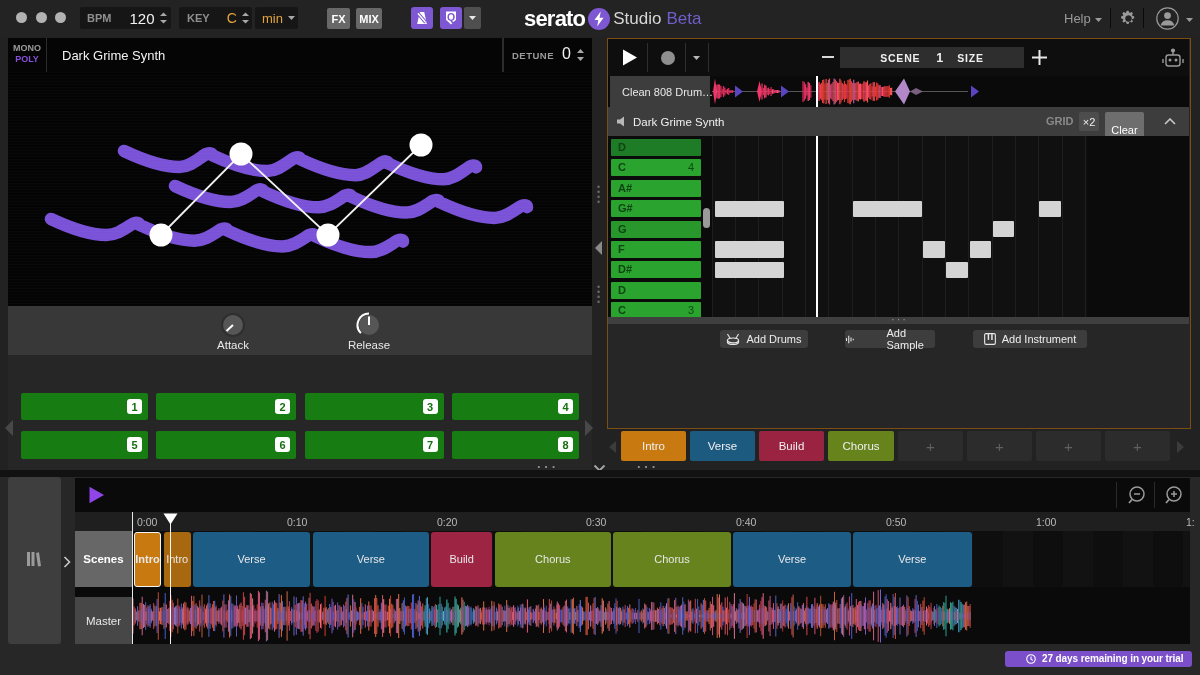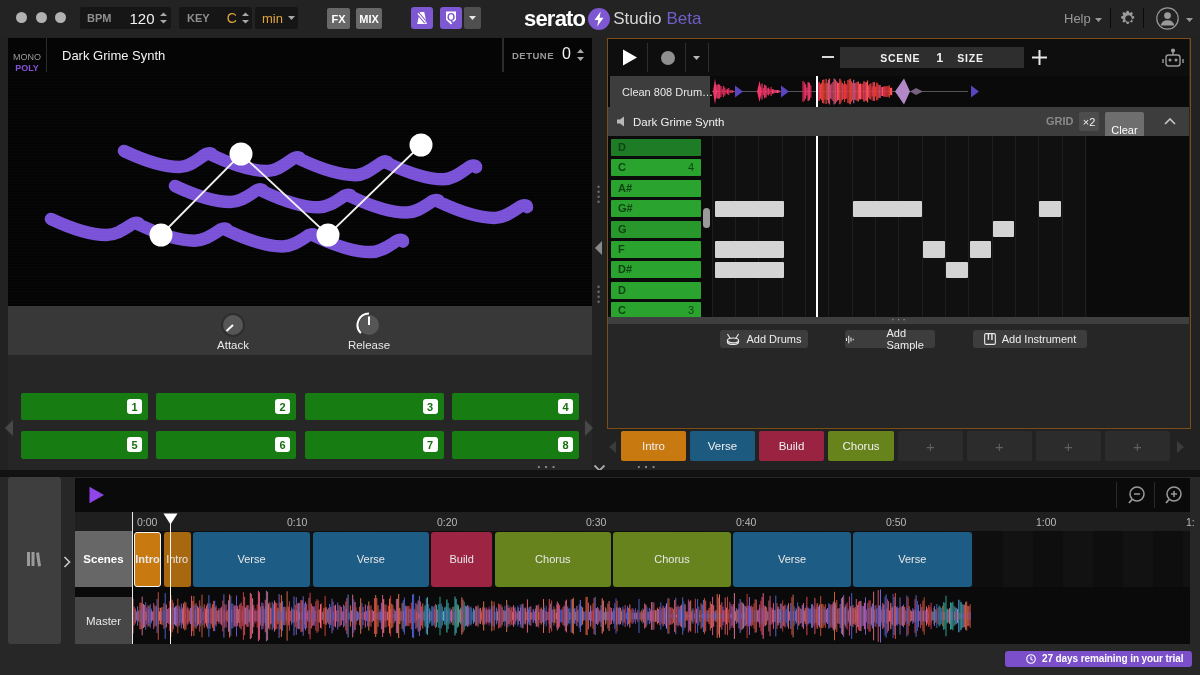--- a/index.html
+++ b/index.html
@@ -90,21 +90,21 @@
     </svg>
     <svg class="abs" style="left:1185px;top:17px;" width="9" height="6" viewBox="0 0 9 6">
         <path d="M1 1 L4.5 5 L8 1 Z" fill="#9a9a9a"></path>
       </svg>
   </div>
 
   <div class="abs" style="left:8px;top:38px;width:584px;height:432px;background:#262626;">
 
     <div class="abs" style="left:0;top:0;width:584px;height:34px;background:#050505;">
       <div class="abs" style="left:0;top:0;width:38px;height:34px;text-align:center;">
-        <div style="color:#9a9a9a;font-size:9px;font-weight:normal;margin-top:14px;">MONO</div>
+        <div style="color:#9a9a9a;font-size:9px;font-weight:bold;margin-top:5px;">MONO</div>
         <div style="color:#8650d8;font-size:9px;font-weight:bold;margin-top:1px;">POLY</div>
       </div>
       <div class="abs" style="left:38px;top:0;width:1px;height:34px;background:#2c2c2c;"></div>
       <div class="abs" style="left:54px;top:10px;color:#f2f2f2;font-size:13px;">Dark Grime Synth</div>
       <div class="abs" style="left:494px;top:0;width:2px;height:34px;background:#2c2c2c;"></div>
       <div class="abs" style="left:496px;top:0;width:88px;height:34px;">
         <span class="abs" style="left:8px;top:12px;color:#9a9a9a;font-size:9.5px;font-weight:bold;letter-spacing:0.5px;">DETUNE</span>
         <span class="abs" style="left:58px;top:7px;color:#f2f2f2;font-size:16px;">0</span>
         <svg class="abs" style="left:71px;top:9px;" width="11" height="16" viewBox="0 0 11 16">
             <path d="M2 6 L5.5 2 L9 6 Z" fill="#a8a8a8"></path>

